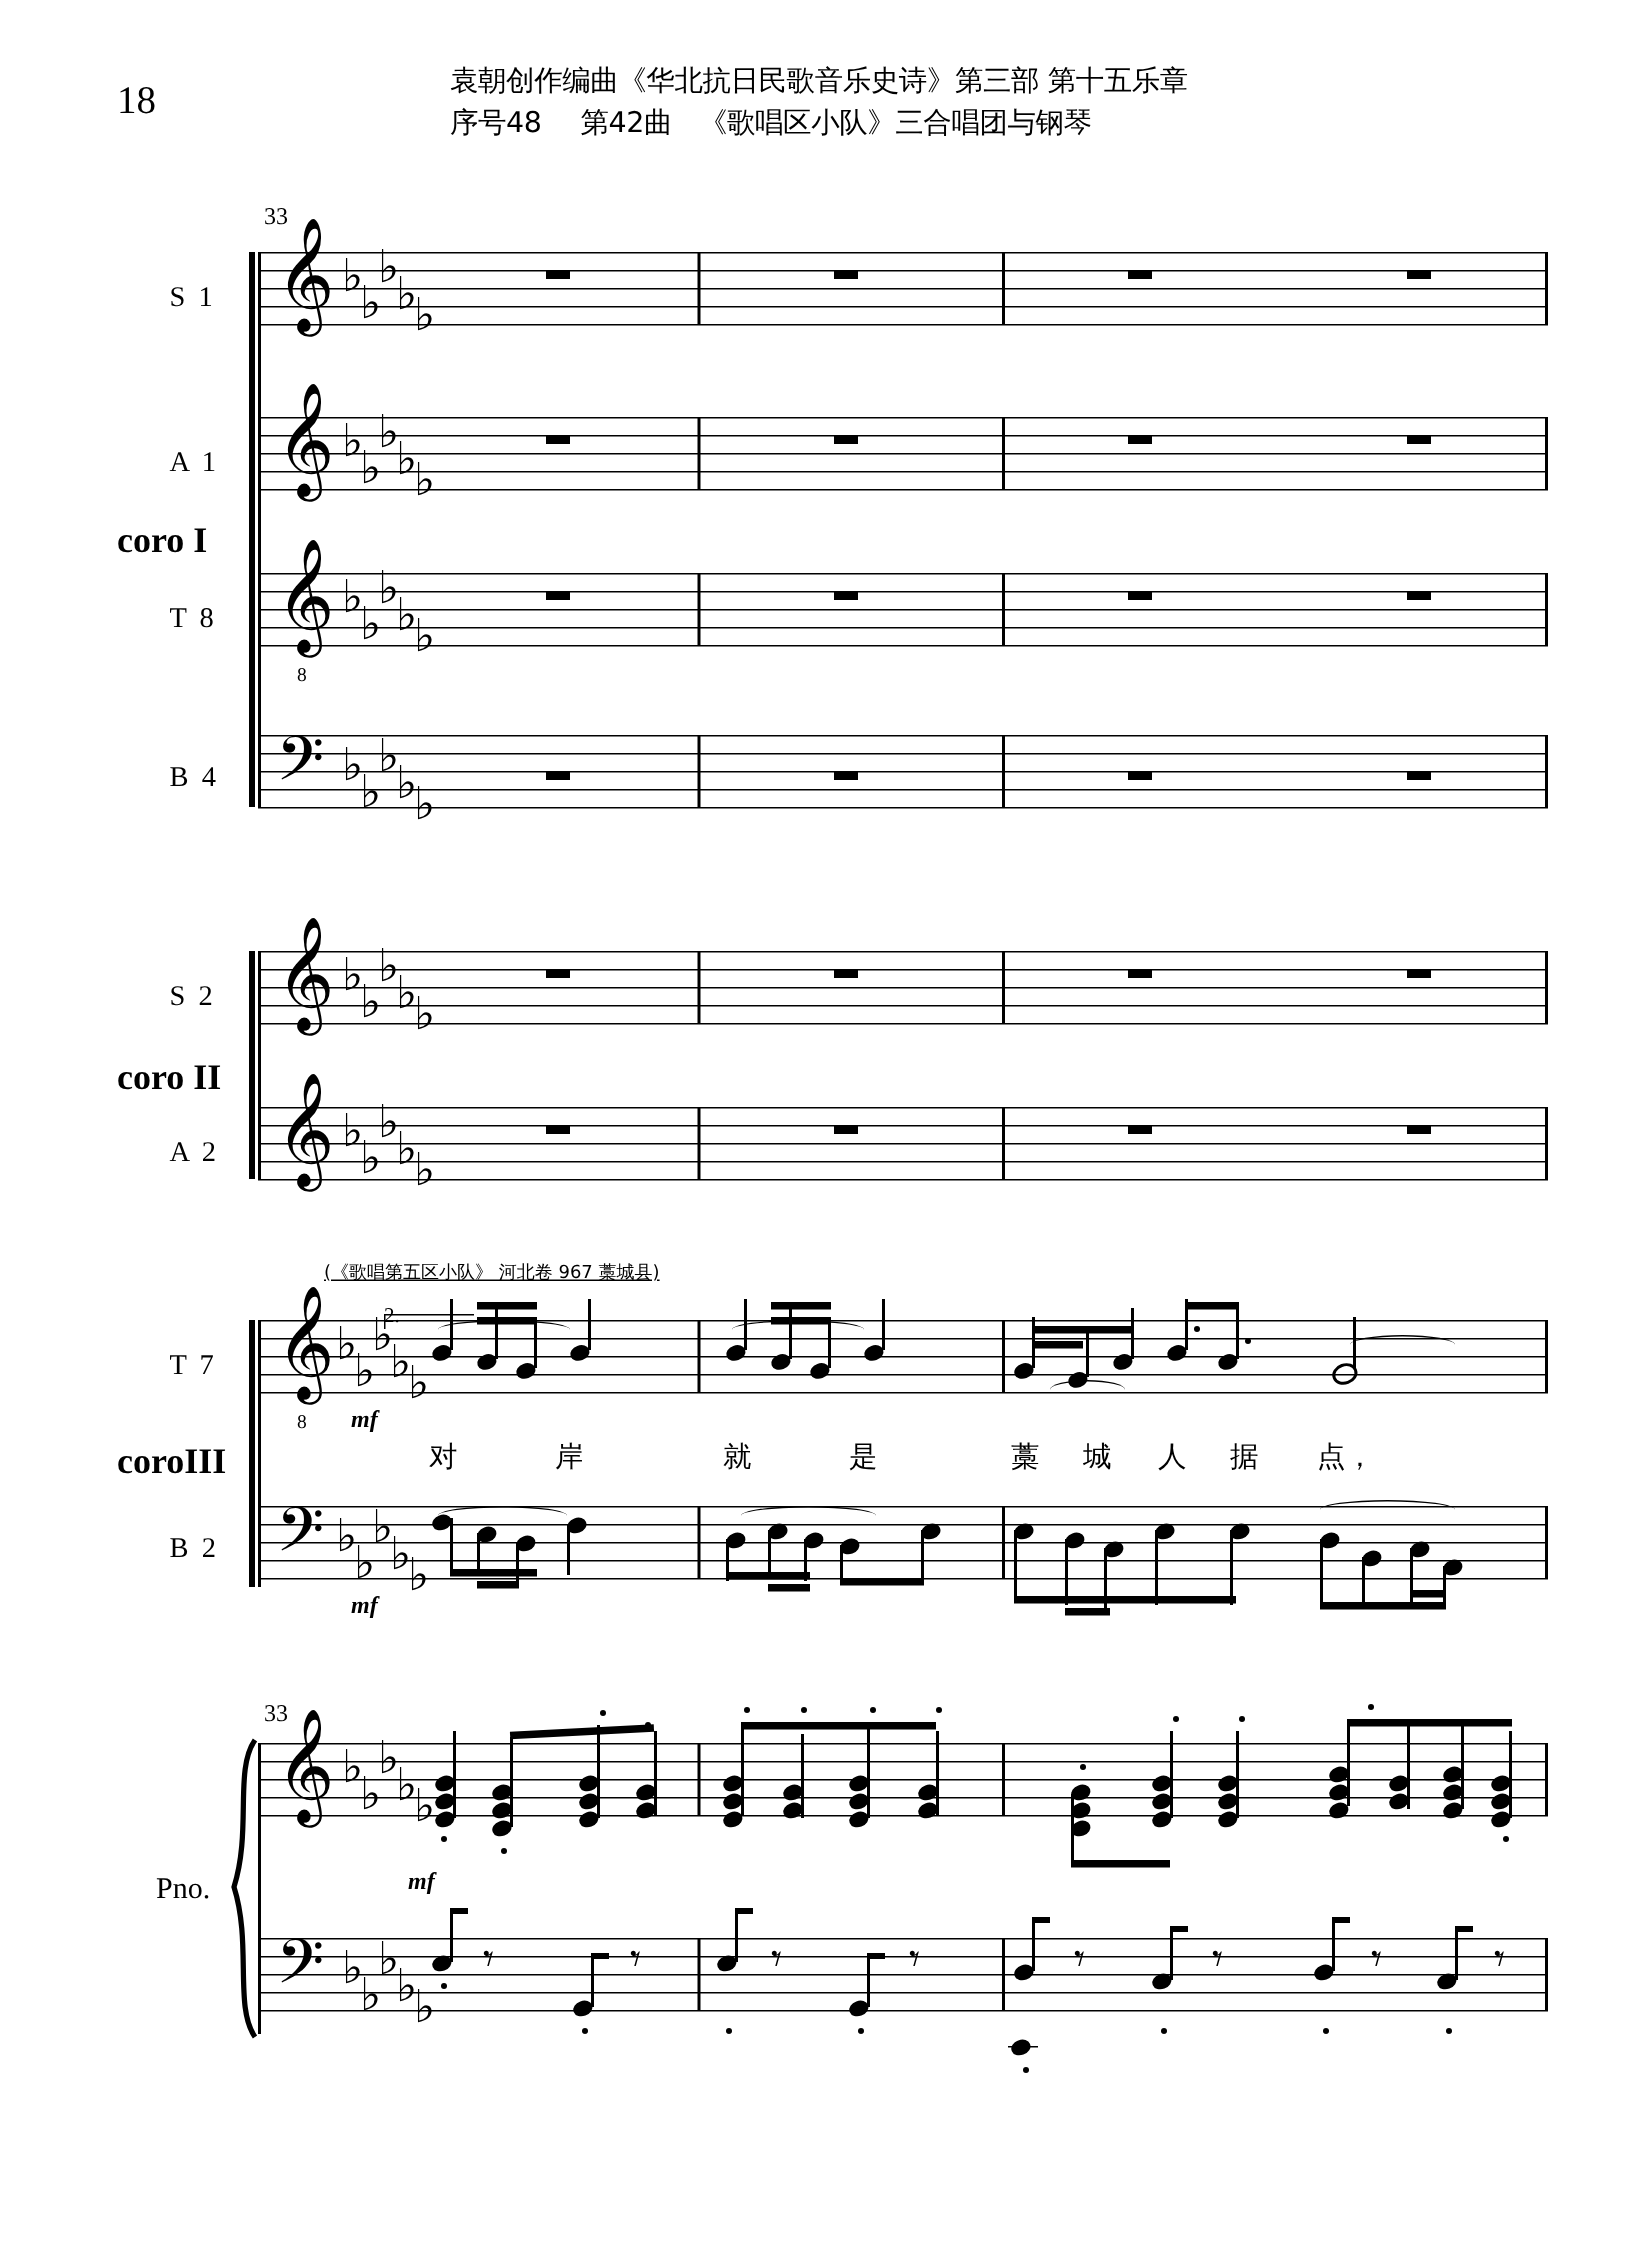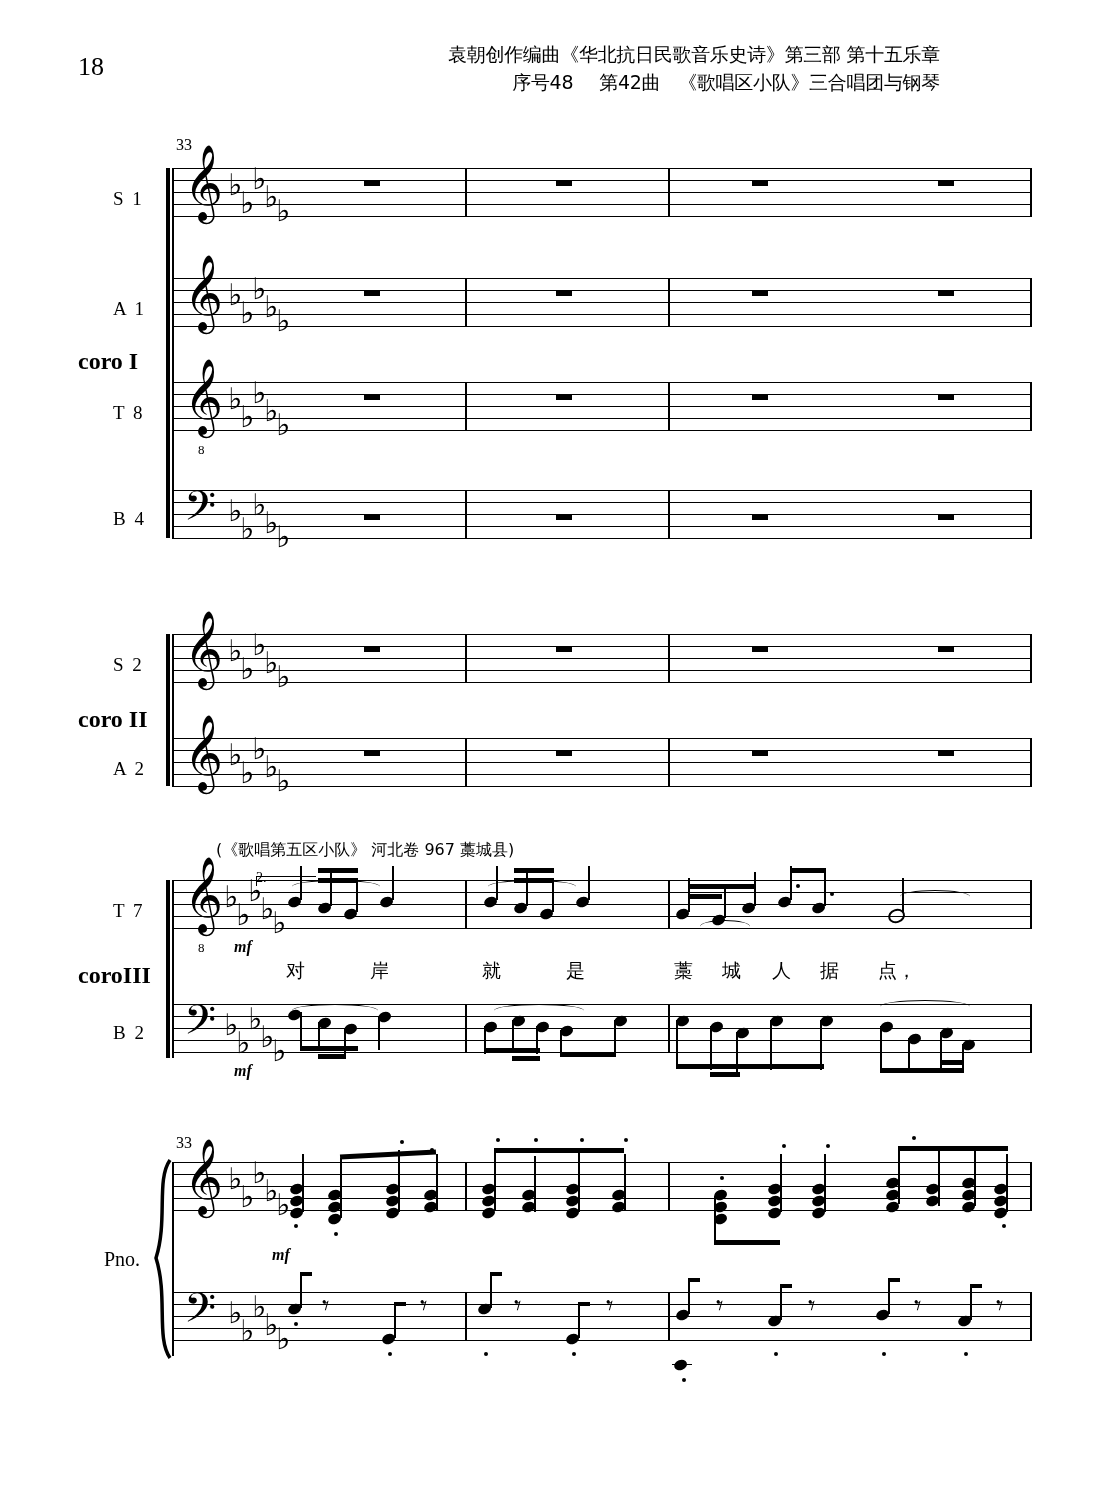--- a/index.html
+++ b/index.html
@@ -29,21 +29,21 @@
     left: 78px;
     top: 52px;
     font-size: 26px;
     font-family: "Liberation Serif", serif;
   }
   .title-block {
     position: absolute;
     left: 300px;
     top: 40px;
     width: 640px;
-    text-align: right;
+    text-align: left;
     font-size: 19px;
     line-height: 28px;
     font-family: "DejaVu Sans", sans-serif;
     letter-spacing: -0.3px;
   }
   .title-line2 .gap1 { display: inline-block; width: 26px; }
   .title-line2 .gap2 { display: inline-block; width: 18px; }
 
   
   .score {
@@ -161,23 +161,24 @@
   
   .lyric {
     position: absolute;
     font-size: 19px;
     font-family: "DejaVu Sans", sans-serif;
   }
 
   
   .source-note {
     position: absolute;
-    font-size: 16px;
+    font-size: 12px;
     font-family: "DejaVu Sans", sans-serif;
     white-space: nowrap;
+    text-decoration: underline;
   }
 
   
   .nh {
     position: absolute;
     width: 13px;
     height: 9.5px;
     background: #000;
     border-radius: 50%;
     transform: rotate(-20deg);

